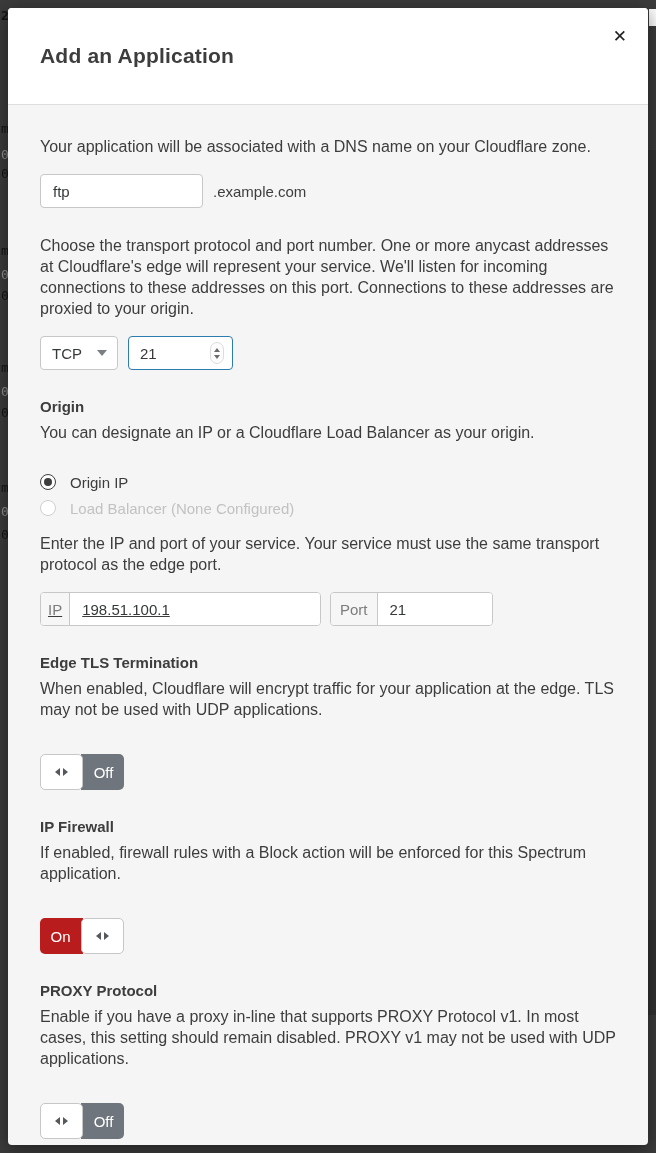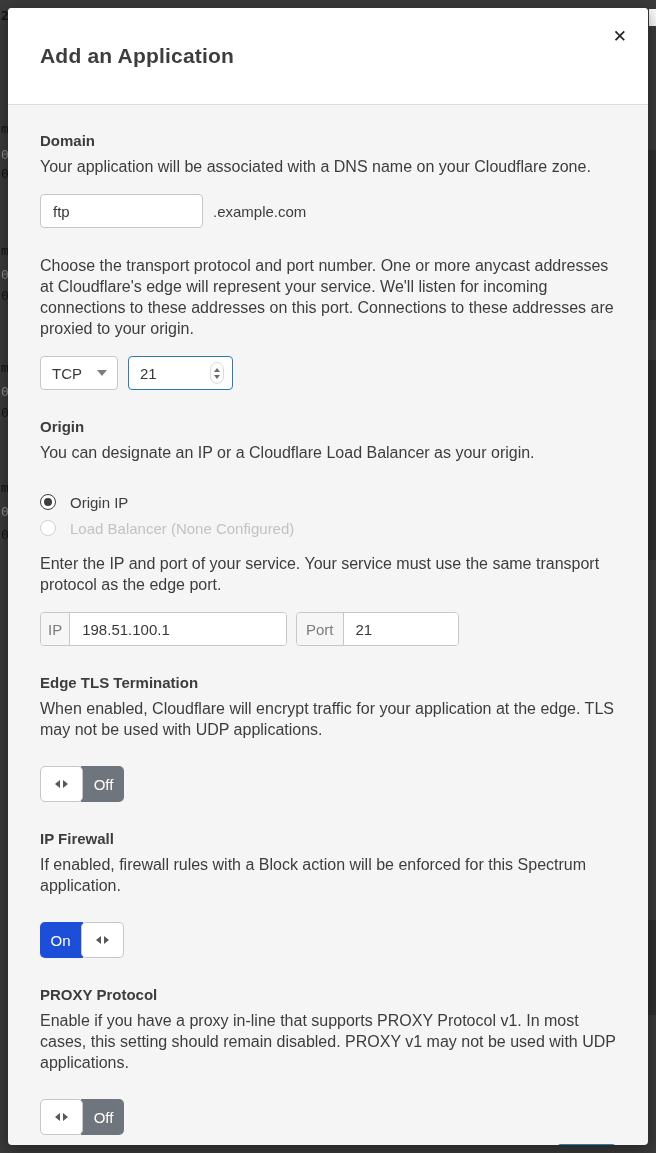--- a/index.html
+++ b/index.html
@@ -127,42 +127,42 @@
   }
   .input-group .prefix {
     display: flex; align-items: center; padding: 0 7px;
     background: #f6f6f6; border-right: 1px solid #c7c7c7;
     font-size: 15px; color: #7c7c7c;
   }
   .input-group input {
     border: none; outline: none; font-size: 15px; color: #36393a;
     padding: 0 12px; font-family: inherit;
   }
-  .ip-group { width: 247px; }
+  .ip-group { width: 281px; text-decoration: underline; }
   .ip-group input { width: 252px; }
   .port-group { width: 163px; margin-left: 9px; }
   .port-group .prefix { padding: 0 9px; }
   .port-group input { width: 117px; }
 
   
   .toggle {
-    margin-top: 26px; width: 84px; height: 36px; border-radius: 5px;
+    margin-top: 34px; width: 84px; height: 36px; border-radius: 5px;
     display: flex; cursor: pointer; overflow: visible;
   }
   .toggle .handle {
     width: 43px; height: 36px; background: #fff; border: 1px solid #c7c7c7;
     border-radius: 5px; display: flex; align-items: center; justify-content: center;
     gap: 3px; z-index: 1;
   }
   .toggle .state {
     flex: 1; display: flex; align-items: center; justify-content: center;
     color: #fff; font-size: 15px;
   }
   .toggle.off .state { background: #6f757c; border-radius: 0 5px 5px 0; margin-left: -2px; padding-left: 2px; }
-  .toggle.on  .state { background: #1d4ed8; border-radius: 5px 0 0 5px; margin-right: -2px; padding-right: 2px; }
+  .toggle.on  .state { background: #b91c1c; border-radius: 5px 0 0 5px; margin-right: -2px; padding-right: 2px; }
   .tri-l { width: 0; height: 0; border-top: 4px solid transparent; border-bottom: 4px solid transparent; border-right: 5px solid #55595d; }
   .tri-r { width: 0; height: 0; border-top: 4px solid transparent; border-bottom: 4px solid transparent; border-left: 5px solid #55595d; }
 
   
   .footer-row { display: flex; justify-content: flex-end; margin-top: 9px; }
   .add-btn {
     height: 30px; padding: 0 16px; border: none; border-radius: 4px;
     background: #2c7cb0; color: #fff; font-size: 15px; cursor: pointer;
     font-family: inherit;
   }
@@ -191,21 +191,20 @@
 <div class="modal">
 
   <div class="modal-header">
     <h1 class="modal-title">Add an Application</h1>
     <button class="close-btn">✕</button>
   </div>
 
   <div class="modal-body">
 
     <div class="section">
-      <h2 class="sec-label">Domain</h2>
       <p class="sec-desc">Your application will be associated with a DNS name on your Cloudflare zone.</p>
       <div class="row">
         <input type="text" class="text-input domain-input" value="ftp" style="">
         <span class="suffix">.example.com</span>
       </div>
     </div>
 
     <div class="section">
       <p class="sec-desc">Choose the transport protocol and port number. One or more anycast addresses at Cloudflare's edge will represent your service. We'll listen for incoming connections to these addresses on this port. Connections to these addresses are proxied to your origin.</p>
       <div class="row">

